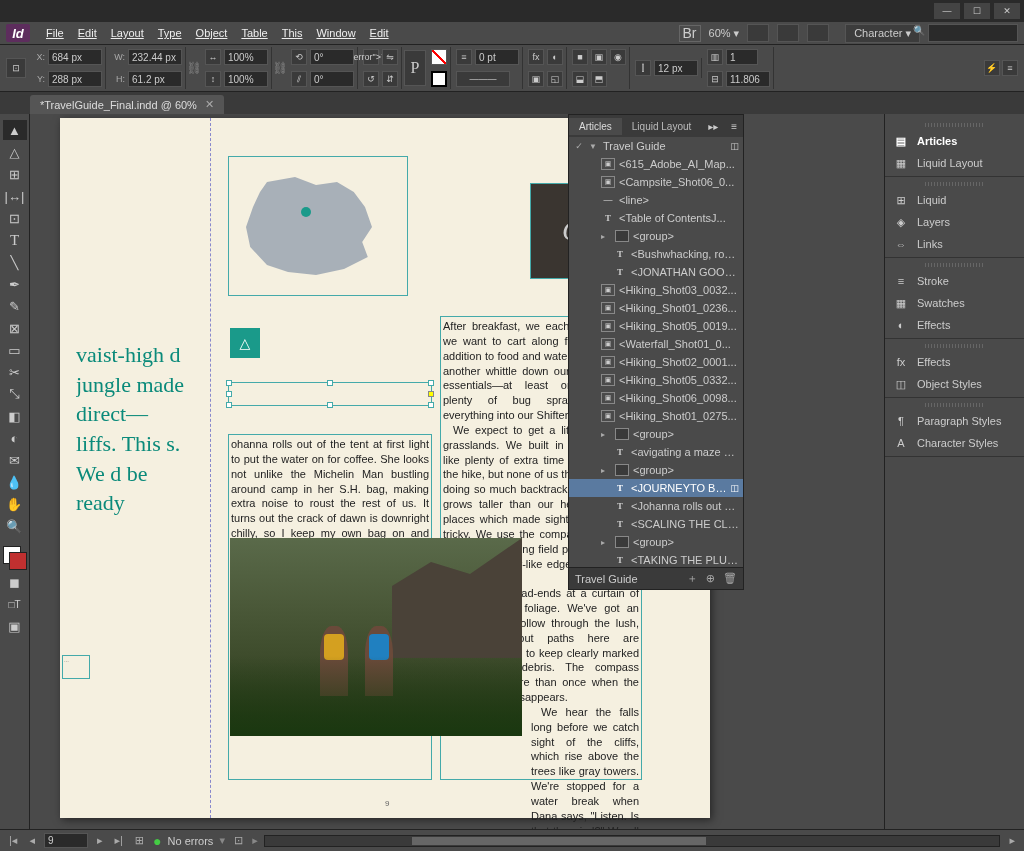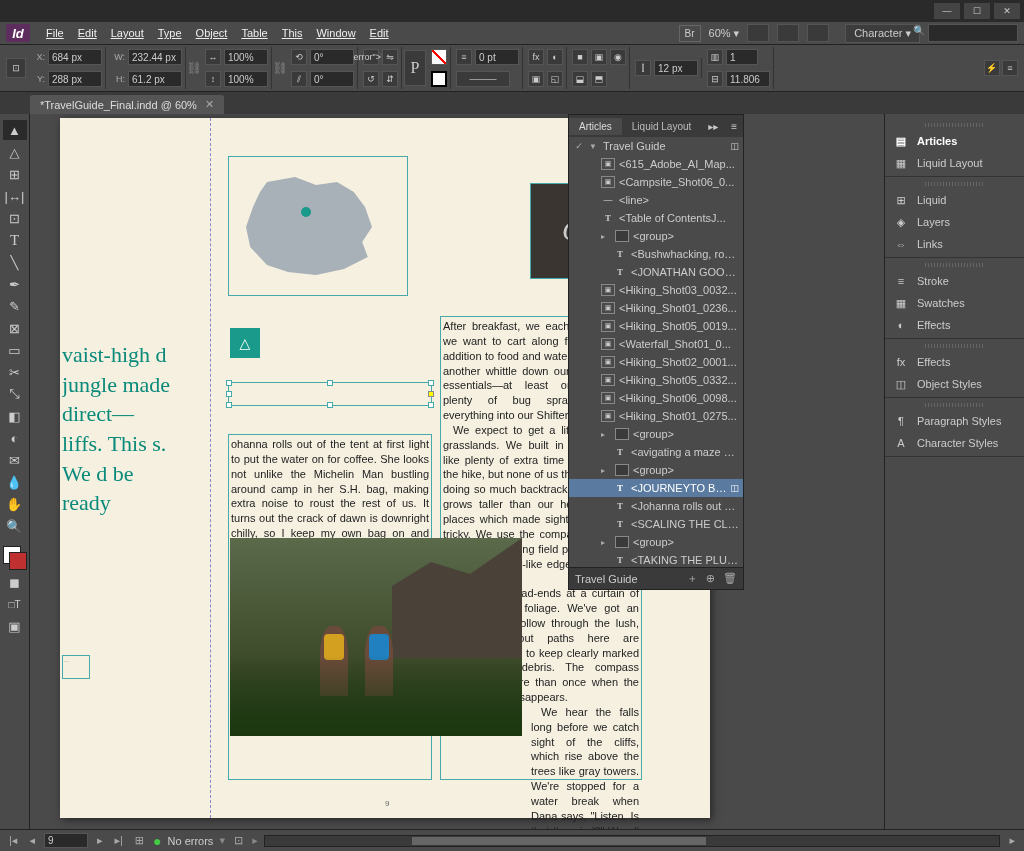--- a/index.html
+++ b/index.html
@@ -3,21 +3,21 @@
 <meta charset="utf-8">
 <style>
 *{margin:0;padding:0;box-sizing:border-box;font-family:Tahoma,Arial,sans-serif;font-size:11px;user-select:none}
 body{background:#333;width:1024px;height:851px;overflow:hidden;color:#ccc}
 .titlebar{height:22px;background:#2a2a2a;display:flex;align-items:center;justify-content:flex-end;padding:0 4px;gap:4px}
 .win-btn{width:26px;height:16px;background:#444;display:flex;align-items:center;justify-content:center;cursor:pointer;font-size:9px}
 .menubar{height:22px;background:#4a4a4a;display:flex;align-items:center;padding:0 6px;gap:2px}
 .id-icon{width:24px;height:18px;background:#5d2d5d;color:#fff;display:flex;align-items:center;justify-content:center;font-weight:bold;font-style:italic;font-size:13px;border-radius:2px;margin-right:8px}
 .menu-item{padding:2px 6px;text-decoration:underline;cursor:pointer;color:#eee}
 .menu-right{margin-left:auto;display:flex;align-items:center;gap:8px}
-.br-icon{width:22px;height:17px;border:1px solid #666;display:flex;align-items:center;justify-content:center;font-size:10px}
+.br-icon{width:22px;height:17px;border:1px solid #666;display:flex;align-items:center;justify-content:center;font-size:14px}
 .zoom-sel{color:#ccc;font-size:11px;cursor:pointer}
 .toolbar-icon{width:22px;height:18px;border:1px solid #555;background:#3a3a3a;cursor:pointer}
 .workspace-sel{padding:2px 8px;background:#3c3c3c;border:1px solid #555;cursor:pointer}
 .search-box{width:90px;height:18px;background:#2a2a2a;border:1px solid #555;padding:0 18px 0 4px;position:relative}
 .search-box::before{content:"🔍";position:absolute;left:-16px;font-size:10px;color:#888}
 .control-bar{height:48px;background:#4a4a4a;border-top:1px solid #222;border-bottom:1px solid #222;display:flex;align-items:center;padding:0 6px;gap:2px;font-size:10px}
 .ctrl-group{display:flex;flex-direction:column;gap:2px;padding:0 3px;border-right:1px solid #333}
 .ctrl-row{display:flex;align-items:center;gap:3px;height:20px}
 .ctrl-label{color:#aaa;font-size:9px;width:14px;text-align:right}
 .ctrl-input{background:#2a2a2a;border:1px solid #555;color:#ccc;padding:1px 3px;width:54px;font-size:10px;height:16px}
@@ -27,21 +27,21 @@
 .doc-tabs{height:22px;background:#3a3a3a;display:flex;align-items:flex-end;padding-left:30px}
 .doc-tab{background:#555;padding:3px 10px;font-size:10px;color:#ddd;display:flex;align-items:center;gap:8px;border-radius:3px 3px 0 0}
 .tab-close{cursor:pointer;color:#aaa}
 .main-area{display:flex;height:715px}
 .tool-panel{width:30px;background:#4a4a4a;display:flex;flex-direction:column;align-items:center;padding-top:6px;gap:2px;border-right:1px solid #222}
 .tool-btn{width:24px;height:20px;display:flex;align-items:center;justify-content:center;cursor:pointer;color:#ccc;font-size:13px}
 .tool-btn.active{background:#2a2a2a}
 .canvas-area{flex:1;background:#4a4a4a;position:relative;overflow:hidden}
 .canvas-scroll{position:absolute;inset:0;overflow:hidden}
 .paper{position:absolute;left:30px;top:4px;width:650px;height:700px;background:#f5f0e0;box-shadow:2px 2px 8px rgba(0,0,0,0.5)}
-.left-text{position:absolute;left:2px;top:222px;width:110px;color:#0a8a7a;font-family:Georgia,serif;font-size:22px;line-height:1.35;overflow:hidden}
+.left-text{position:absolute;left:16px;top:222px;width:110px;color:#0a8a7a;font-family:Georgia,serif;font-size:22px;line-height:1.35;overflow:hidden}
 .map-frame{position:absolute;left:168px;top:38px;width:180px;height:140px;border:1px solid #4aa;}
 .map-shape{position:absolute;left:10px;top:20px;width:140px;height:100px;background:#a8b0b8;clip-path:polygon(20% 5%,40% 0%,55% 8%,70% 5%,82% 15%,90% 30%,95% 50%,88% 65%,92% 80%,75% 92%,55% 98%,35% 95%,20% 88%,8% 70%,5% 50%,10% 30%,15% 15%)}
 .map-dot{position:absolute;left:72px;top:50px;width:10px;height:10px;background:#1a9a8a;border-radius:50%}
 .cliffs-img{position:absolute;left:470px;top:65px;width:168px;height:96px;background:#3a3530;border:1px solid #4aa}
 .cliffs-text{position:absolute;inset:0;display:flex;align-items:center;justify-content:center;font-family:cursive;font-size:28px;color:#ccc;font-style:italic;letter-spacing:2px}
 .cliffs-the{position:absolute;top:8px;left:50px;font-size:10px;font-style:italic;color:#aaa}
 .logo-frame{position:absolute;left:170px;top:210px;width:30px;height:30px;background:#1a9a8a;display:flex;align-items:center;justify-content:center;color:#fff;font-size:14px}
 .title-frame{position:absolute;left:168px;top:246px;width:220px;color:#1a9a8a;font-family:Georgia,serif;font-size:14px;font-weight:bold;letter-spacing:1px}
 .selected-frame{position:absolute;left:168px;top:264px;width:204px;height:24px;border:1px solid #4aa}
 .sel-handle{position:absolute;width:6px;height:6px;background:#fff;border:1px solid #4aa}

